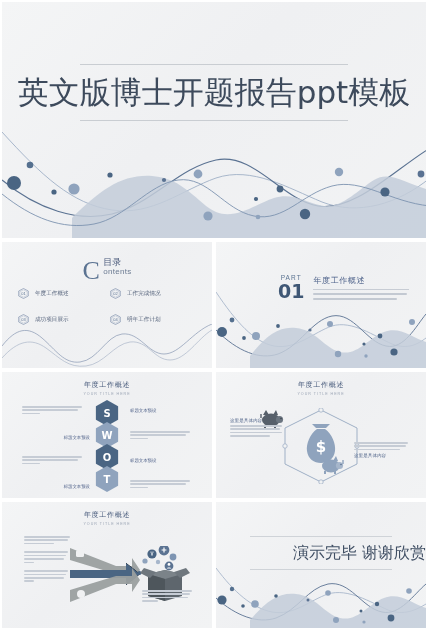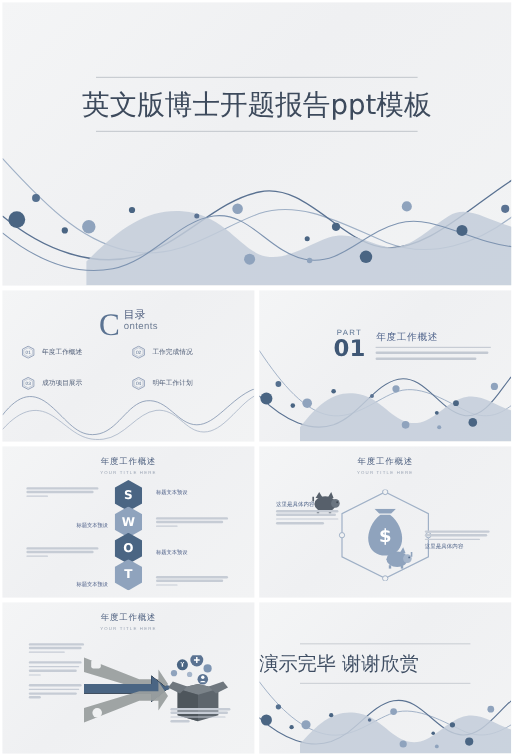--- a/index.html
+++ b/index.html
@@ -24,21 +24,21 @@
   .row1{ grid-column:1 / span 2; }
 
   
   .title-wrap{
     position:absolute;left:0;right:0;top:62px;
     text-align:center;
   }
   .rule{height:1px;background:#c9cdd2;margin:0 78px;}
   .rule.bottom{margin-top:0;}
   .main-title{
-    font-size:23px;color:#3d4a5c;letter-spacing:0px;
+    font-size:31px;color:#3d4a5c;letter-spacing:0px;
     padding:7px 0 6px 0;white-space:nowrap;
     font-family:"DejaVu Sans","Liberation Sans",sans-serif;
   }
 
   
   .waves{position:absolute;left:0;bottom:0;width:100%;}
   svg{display:block;}
 
   
   .c-logo{
@@ -111,21 +111,21 @@
   .side-txt{position:absolute;width:58px;}
   .side-title{font-size:4.6px;color:#4a5f85;margin-bottom:2px;}
 
   
   .arrow-stage{position:absolute;left:0;top:26px;width:100%;height:104px;}
   .left-col{position:absolute;left:22px;top:8px;width:48px;}
   .lc-blk{margin-bottom:7px;}
   .right-txt{position:absolute;left:140px;top:62px;width:52px;}
 
   
-  .end-wrap{position:absolute;left:0;right:0;top:34px;text-align:left;}
+  .end-wrap{position:absolute;left:0;right:0;top:34px;text-align:right;}
   .end-rule{height:1px;background:#cfd3d8;margin:0 34px;}
   .end-title{font-size:16px;color:#3f4e63;padding:6px 0 5px 0;white-space:nowrap;
     font-family:"DejaVu Sans","Liberation Sans",sans-serif;}
 </style>
 </head>
 <body>
 
 <div class="deck">
 
   <div class="slide row1 pad">

